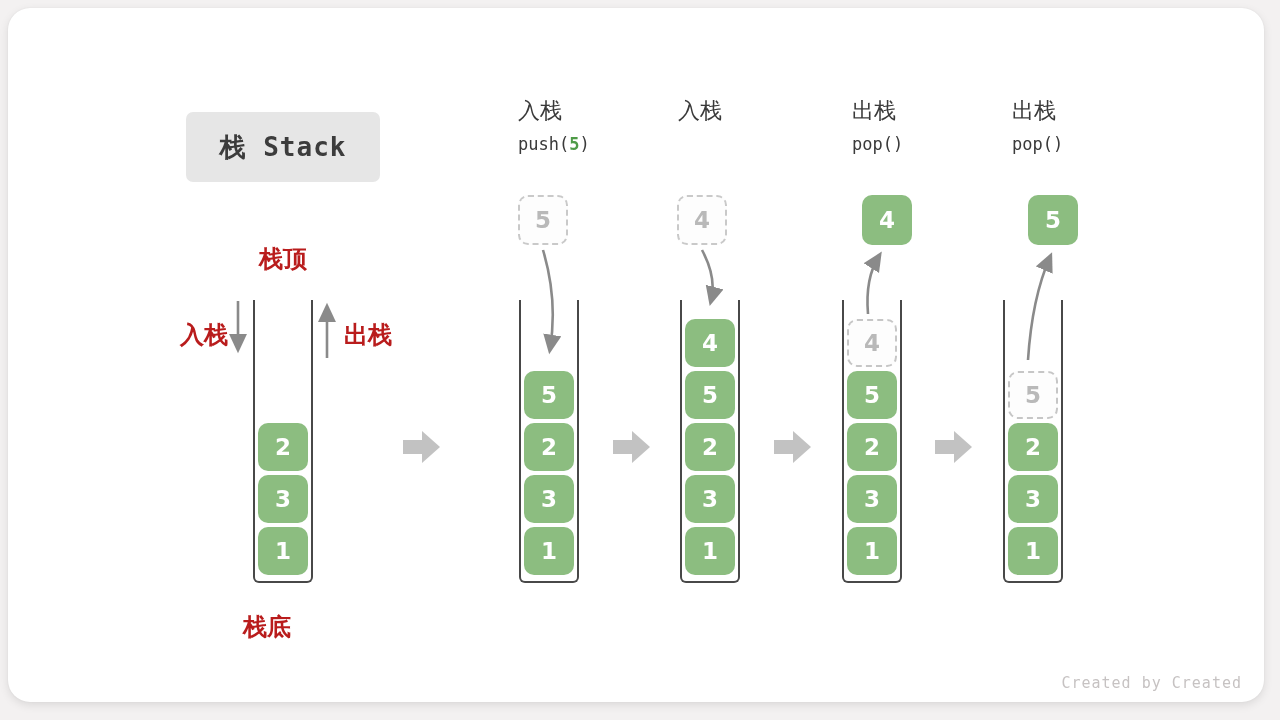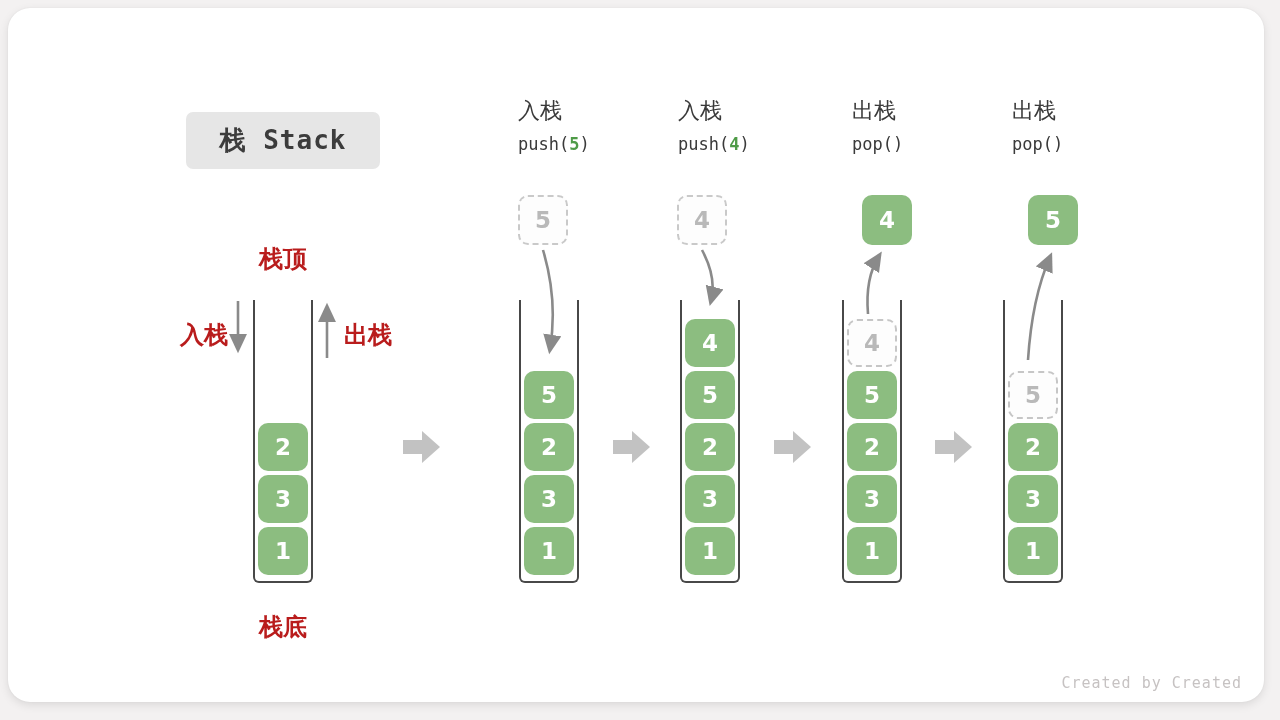--- a/index.html
+++ b/index.html
@@ -12,31 +12,31 @@
   .canvas { position:relative; width:1280px; height:720px; }
   .card {
     position:absolute; left:8px; top:8px; width:1256px; height:694px;
     background:#ffffff; border-radius:22px;
     box-shadow:0 3px 10px rgba(0,0,0,.10), 0 0 2px rgba(0,0,0,.06);
   }
   .abs { position:absolute; }
 
   
   .title-chip {
-    left:186px; top:112px; width:194px; height:57px;
+    left:186px; top:112px; width:194px; height:70px;
     background:#e6e6e6; border-radius:7px;
     display:flex; align-items:center; justify-content:center;
     font-family:"DejaVu Sans Mono","Liberation Mono",monospace;
     font-size:26px; font-weight:600; color:#3c3c3c; letter-spacing:1px;
   }
 
   
   .cn-bold { font-weight:700; color:#b91c1c; font-size:24px; }
   .lbl-top    { left:253px; top:243px; width:60px; text-align:center; }
-  .lbl-bottom { left:251px; top:611px; width:64px; text-align:center; }
+  .lbl-bottom { left:235px; top:611px; width:64px; text-align:center; }
   .lbl-push   { left:158px; top:319px; width:70px; text-align:right; }
   .lbl-pop    { left:344px; top:319px; width:70px; text-align:left; }
 
   
   .op-head { top:96px; width:150px; }
   .op-cn   { font-size:22px; font-weight:500; color:#3a3a3a; line-height:30px; }
   .op-code {
     font-family:"DejaVu Sans Mono","Liberation Mono",monospace;
     font-size:17px; color:#3a3a3a; line-height:36px; letter-spacing:0;
   }
@@ -134,21 +134,20 @@
   <div class="abs cn-bold lbl-bottom">栈底</div>
   <div class="abs cn-bold lbl-push">入栈</div>
   <div class="abs cn-bold lbl-pop">出栈</div>
 
   <div class="abs op-head" style="left:518px">
     <div class="op-cn">入栈</div>
     <div class="op-code"><span>push(</span><span class="arg">5</span><span>)</span></div>
   </div>
   <div class="abs op-head" style="left:678px">
     <div class="op-cn">入栈</div>
-    <div class="op-code"><span>push(</span><span class="arg">4</span><span>)</span></div>
   </div>
   <div class="abs op-head" style="left:852px">
     <div class="op-cn">出栈</div>
     <div class="op-code"><span>pop(</span><span class="arg"></span><span>)</span></div>
   </div>
   <div class="abs op-head" style="left:1012px">
     <div class="op-cn">出栈</div>
     <div class="op-code"><span>pop(</span><span class="arg"></span><span>)</span></div>
   </div>
 

